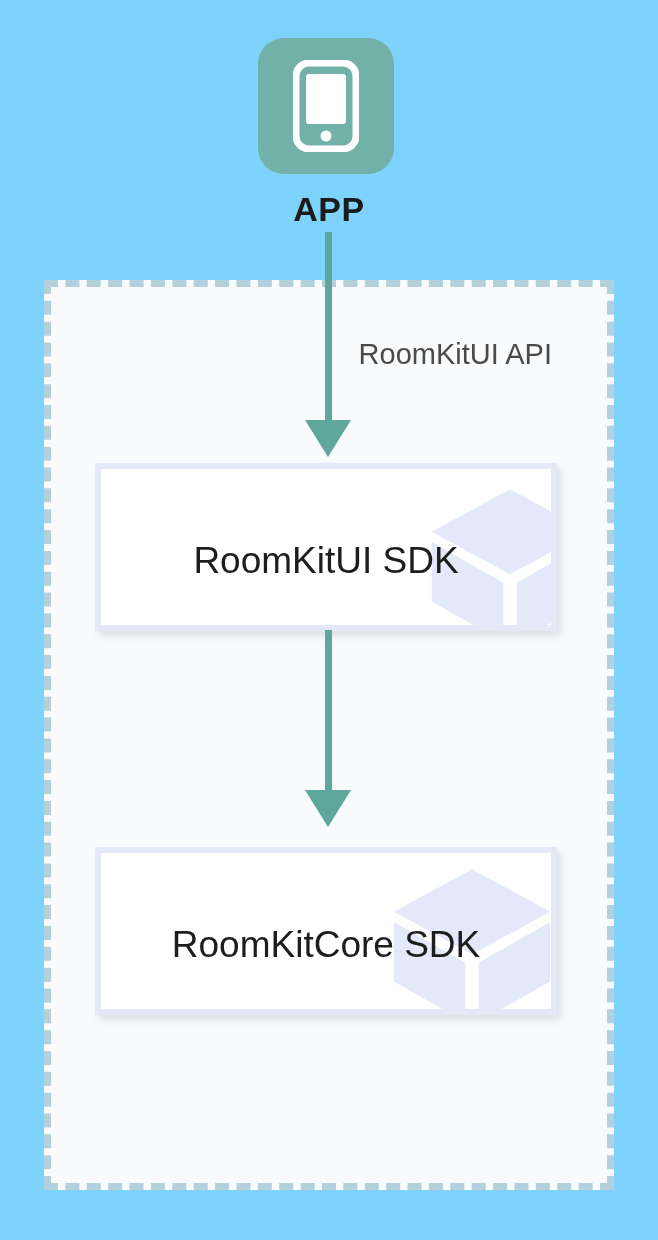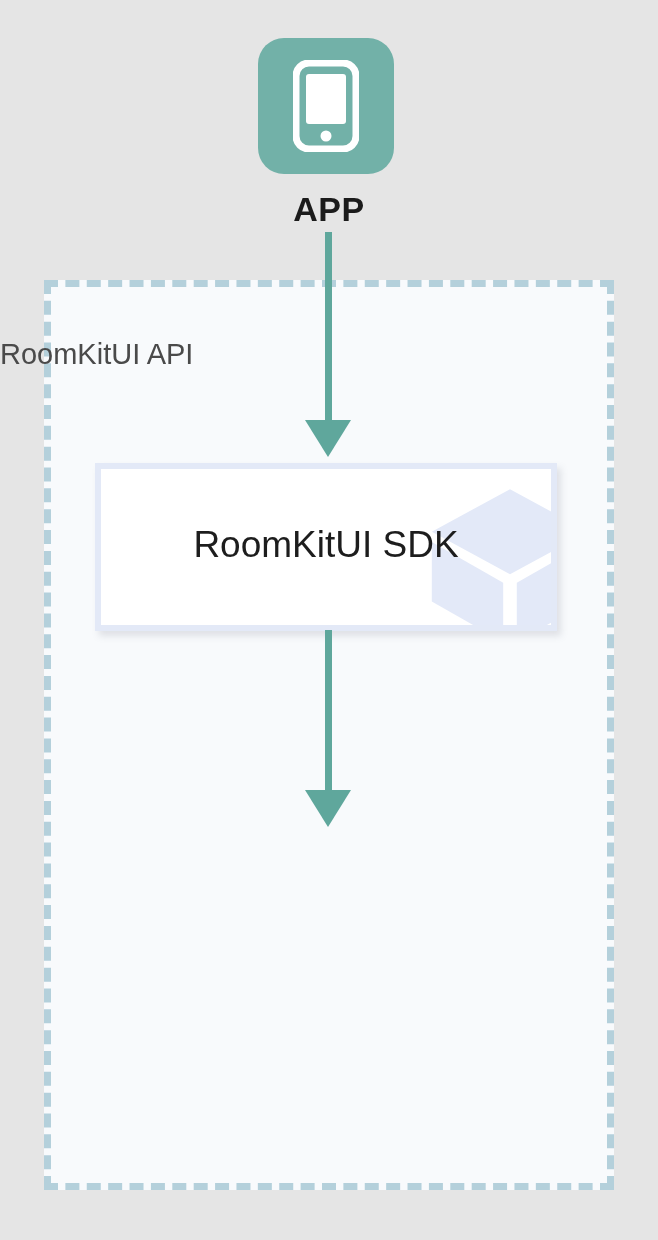--- a/index.html
+++ b/index.html
@@ -9,21 +9,21 @@
   }
   body {
     font-family: "Liberation Sans", sans-serif;
     -webkit-font-smoothing: antialiased;
   }
 
   #stage {
     position: relative;
     width: 658px;
     height: 1240px;
-    background: #e5e5e5;
+    background: #7dd3fc;
     overflow: hidden;
   }
 
   
   .app-icon {
     position: absolute;
     left: 258px;
     top: 38px;
     width: 136px;
     height: 136px;
@@ -93,21 +93,21 @@
     border-right: 23px solid transparent;
     border-top: 37px solid #5fa79c;
   }
   .arrow-a { top: 420px; }
   .arrow-b { top: 790px; }
 
   .edge-label {
     position: absolute;
     width: 552px;
     left: 0;
-    text-align: left;
+    text-align: right;
     font-size: 29px;
     color: #4a4a4a;
   }
   .edge-label-a { top: 338px; }
   .edge-label-b { top: 705px; }
 
   
   .sdk-box {
     position: absolute;
     left: 95px;
@@ -118,21 +118,21 @@
     background: #ffffff;
     box-shadow: 4px 5px 7px rgba(120,125,140,0.20);
     overflow: hidden;
   }
   .sdk-box-ui   { top: 463px; }
   .sdk-box-core { top: 847px; }
 
   .sdk-title {
     position: absolute;
     left: 0;
-    top: 0;
+    top: 16px;
     width: 100%;
     height: 100%;
     display: flex;
     align-items: center;
     justify-content: center;
     font-size: 37px;
     color: #1d1d1d;
     z-index: 2;
     padding-bottom: 4px;
     box-sizing: border-box;
@@ -182,15 +182,23 @@
       <polygon points="50,6 96,31 50,56 4,31" fill="#e3e9f8"></polygon>
       <polygon points="4,37 46,61 46,96 4,72" fill="#e3e9f8"></polygon>
       <polygon points="96,37 54,61 54,96 96,72" fill="#e3e9f8"></polygon>
     </svg>
     <div class="sdk-title">RoomKitUI SDK</div>
   </div>
 
   <div class="conn-line line-b"></div>
   <div class="arrow-head arrow-b"></div>
 
+  <div class="sdk-box sdk-box-core">
+    <svg class="cube cube-core" viewBox="0 0 100 100">
+      <polygon points="50,6 96,31 50,56 4,31" fill="#e3e9f8"></polygon>
+      <polygon points="4,37 46,61 46,96 4,72" fill="#e3e9f8"></polygon>
+      <polygon points="96,37 54,61 54,96 96,72" fill="#e3e9f8"></polygon>
+    </svg>
+    <div class="sdk-title">RoomKitCore SDK</div>
+  </div>
 
 
 </div>
 
 </body></html>

